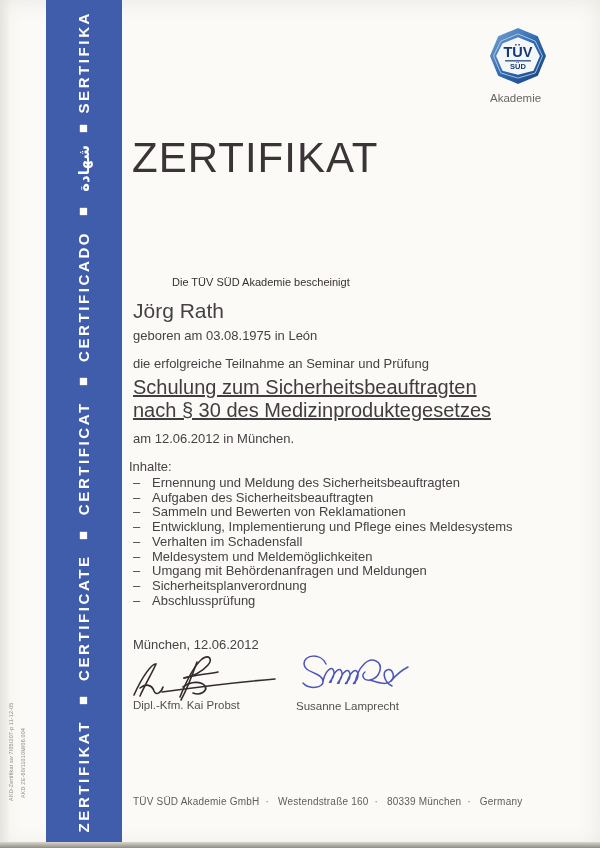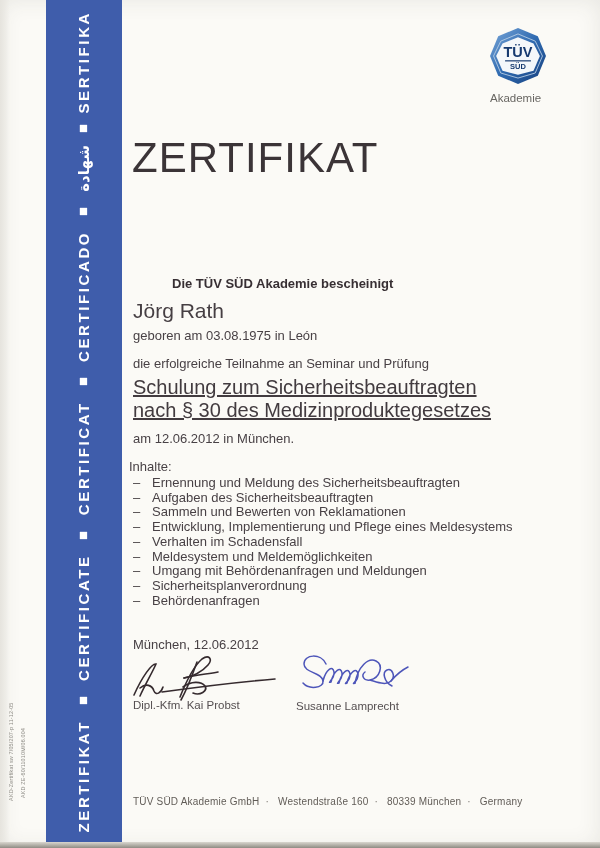--- a/index.html
+++ b/index.html
@@ -28,21 +28,21 @@
     font-size:6px;color:#8f8d87;letter-spacing:0.2px;white-space:nowrap;
   }
   .edge-code.outer{left:8px;bottom:42px;}
   .edge-code.inner{left:20px;bottom:46px;}
   
   .logo{position:absolute;left:490px;top:28px;width:60px;text-align:left;}
   .logo-caption{margin-top:4px;font-size:11.5px;color:#686662;}
   
   .title{position:absolute;left:132px;top:134px;
     font-size:42px;color:#3b3437;letter-spacing:1px;}
-  .t-bold{position:absolute;font-size:13px;font-weight:bold;color:#372f33;white-space:nowrap;padding-left:39px;}
+  .t-bold{position:absolute;font-size:11px;font-weight:normal;color:#372f33;white-space:nowrap;padding-left:39px;}
   .t-reg{position:absolute;font-size:13px;color:#484145;white-space:nowrap;}
   .t-name{position:absolute;font-size:21px;color:#463f43;white-space:nowrap;}
   .t-course{position:absolute;font-size:20px;color:#423b3f;line-height:23px;white-space:nowrap;text-decoration:underline;}
   .list{position:absolute;left:133px;top:476px;font-size:13px;color:#484145;line-height:14.7px;}
   .list-row{display:flex;}
   .list-dash{width:19px;flex:0 0 19px;}
   .sig{position:absolute;}
   .sig svg{display:block;}
   .sig-name{position:absolute;font-size:11.5px;color:#554f51;white-space:nowrap;}
   .footer{position:absolute;left:133px;top:796px;font-size:10px;color:#615c57;
@@ -125,21 +125,21 @@
     <div class="list-row">
       <span class="list-dash">–</span>
       <span>Umgang mit Behördenanfragen und Meldungen</span>
       </div>
     <div class="list-row">
       <span class="list-dash">–</span>
       <span>Sicherheitsplanverordnung</span>
       </div>
     <div class="list-row">
       <span class="list-dash">–</span>
-      <span>Behördenanfragen</span>
+      <span>Abschlussprüfung</span>
       </div>
   </div>
 
   <div class="t-reg" style="left:133px;top:637px;">München, 12.06.2012</div>
 
   <div class="sig" style="left:128px;top:650px;">
     <svg width="152" height="54" viewBox="0 0 152 54" fill="none" stroke="#352a2e" stroke-width="1.6" stroke-linecap="round">
       <path d="M6 45 C14 27 24 13 28 14 C25 21 17 35 12 46"></path>
       <path d="M12 38 C18 33 24 35 26 41 C28 46 33 43 35 37"></path>
       <path d="M52 47 C58 32 67 15 74 9 C81 4 85 9 80 15 C74 22 64 27 56 28"></path>

